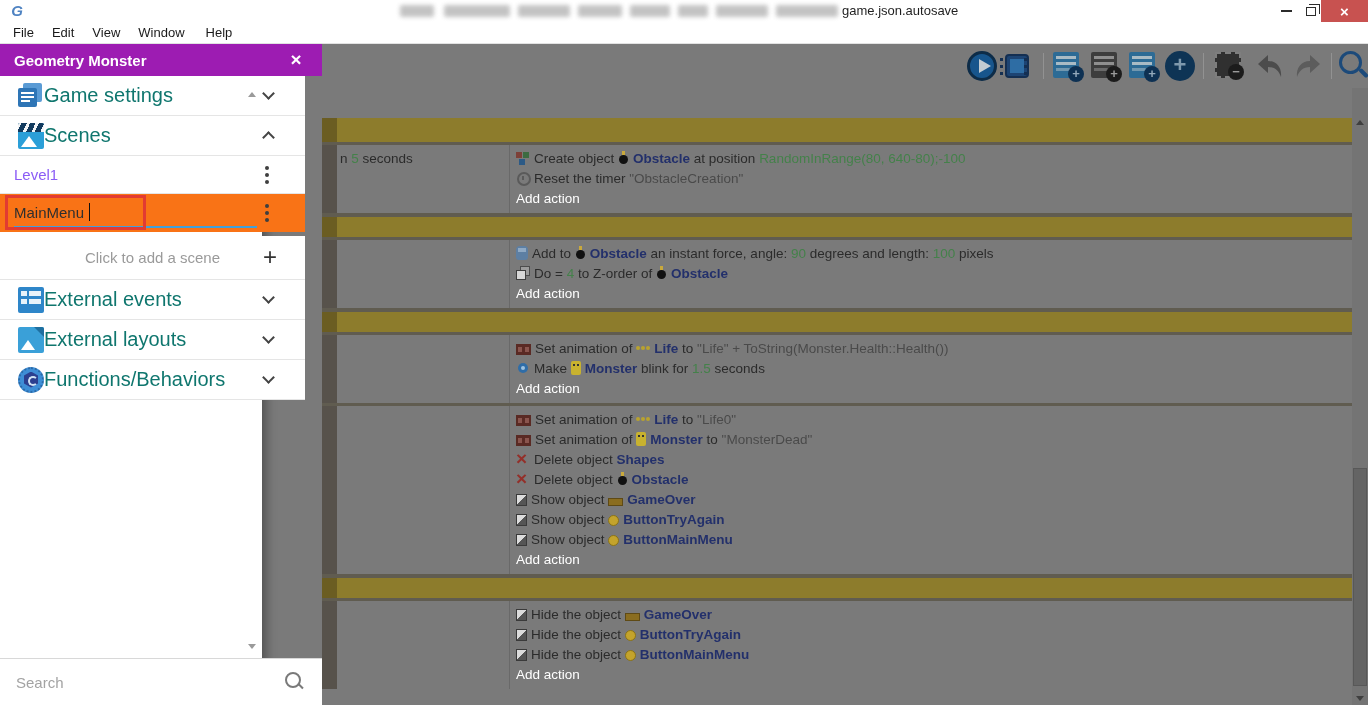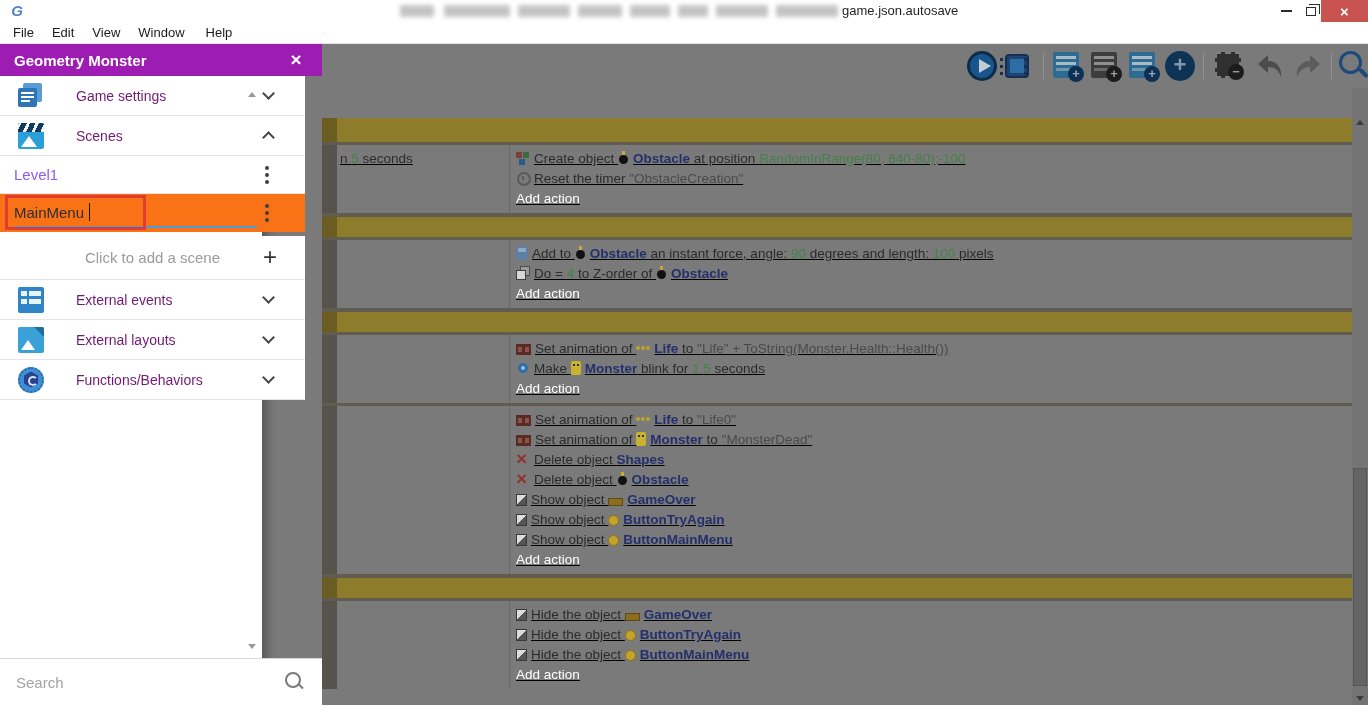--- a/index.html
+++ b/index.html
@@ -60,21 +60,21 @@
   .sheet{position:absolute;left:322px;top:88px;width:1030px;height:617px;background:#7a7a7a;
          padding-top:30px;overflow:hidden;}
   .row{display:flex;width:100%;}
   .row + .row{border-top:3px solid #605c50;}
   .row.comment-row + .row{border-top-width:3px;}
   .row + .comment-row{border-top-width:4px;}
   .row-margin{flex:0 0 15px;background:#57524b;}
   .comment-margin{background:#6b5d22;}
   .comment-row{height:24px;}
   .comment-body{flex:1;background:#8d7c2c;}
-  .event-row{background:#7a7a7a;text-decoration:underline;}
+  .event-row{background:#7a7a7a;}
   .cond-col{flex:0 0 172px;padding:4px 2px 4px 3px;overflow:hidden;}
   .col-divider{flex:0 0 1px;background:#696969;}
   .act-col{flex:1;padding:4px 4px 4px 6px;overflow:hidden;}
   .line{font-size:13.5px;line-height:20px;white-space:nowrap;color:#2b2b2b;}
   .add-line{color:#ffffff;cursor:pointer;}
   .seg-t{color:#2b2b2b;}
   .seg-o{color:#23306b;font-weight:bold;}
   .seg-g{color:#44814a;}
   .seg-s{color:#4a4a4a;}
 
@@ -117,21 +117,21 @@
           box-shadow:4px 0 10px rgba(0,0,0,.35);padding-left:31px;}
   .drawer-header{position:absolute;left:0;top:0;width:322px;height:32px;background:#9d1cb2;color:#fff;
                  display:flex;align-items:center;}
   .drawer-title{font-size:15px;font-weight:bold;margin-left:14px;}
   .drawer-close{position:absolute;right:12px;top:0;width:28px;height:32px;color:#ffffff;font-size:19px;
                 font-weight:bold;text-align:center;line-height:31px;cursor:pointer;}
   .pm-row{position:absolute;left:0;width:305px;background:#fff;display:flex;align-items:center;
           border-bottom:1px solid #e5e5e5;cursor:pointer;}
   .section-row{height:40px;}
   .pm-icon{position:absolute;left:18px;width:26px;height:26px;}
-  .pm-label{margin-left:76px;font-size:14px;color:#701a75;}
+  .pm-label{margin-left:44px;font-size:20px;color:#0f766e;}
   .scene-label{margin-left:14px;font-size:15px;color:#8b5cf6;}
   .chev{position:absolute;right:32px;width:9px;height:9px;border-right:2px solid #444;border-bottom:2px solid #444;}
   .chev-down{transform:rotate(45deg);margin-top:-4px;}
   .chev-up{transform:rotate(-135deg);margin-top:4px;}
   .kebab{position:absolute;right:36px;width:4px;height:18px;}
   .kebab::before{content:"";position:absolute;left:0;top:0;width:4px;height:4px;border-radius:50%;background:#3f3f3f;
                  box-shadow:0 7px 0 #3f3f3f,0 14px 0 #3f3f3f;}
   .row-level1{top:112px;height:38px;}
   .row-mainmenu{top:150px;height:38px;background:#f97316;border-bottom:none;}
   .scene-input{position:absolute;left:14px;top:6px;width:240px;height:24px;border:none;outline:none;

